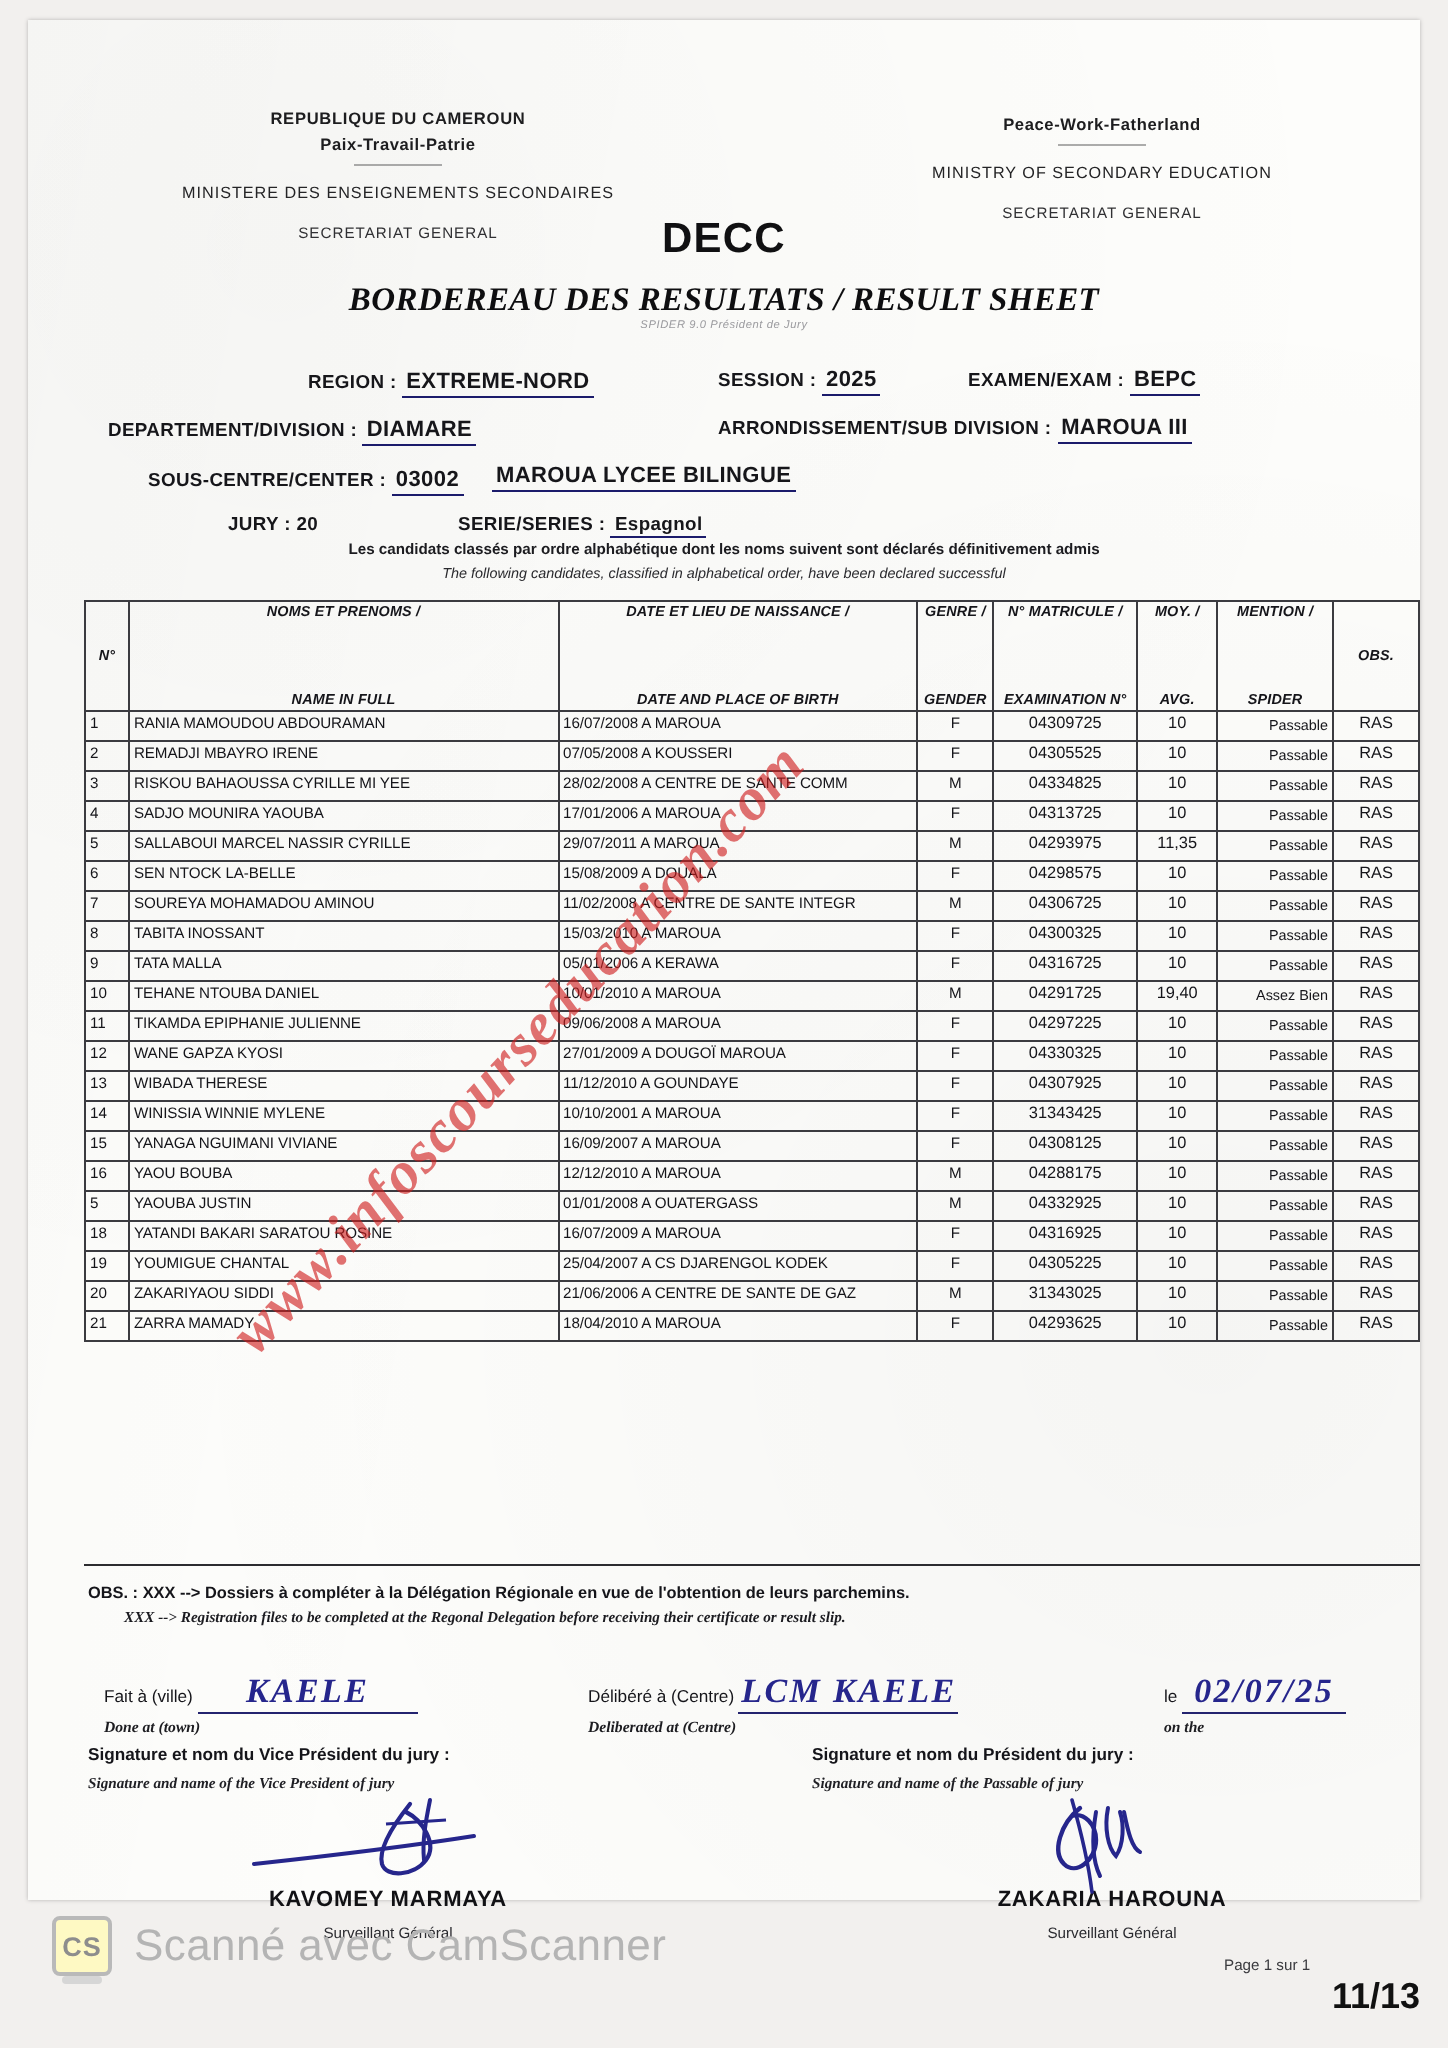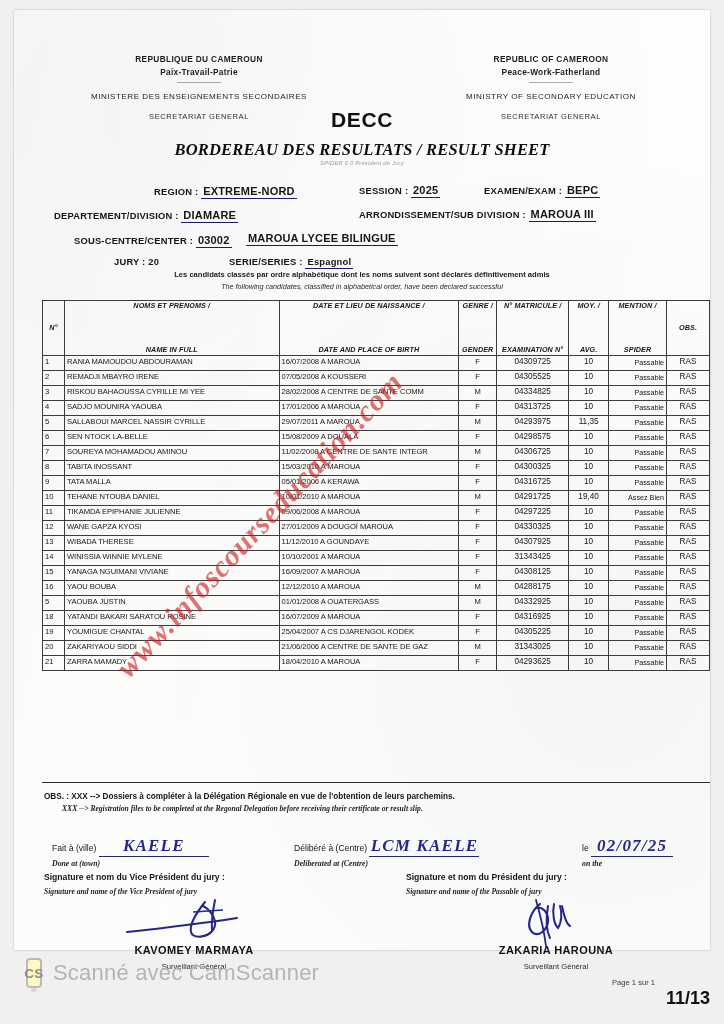--- a/index.html
+++ b/index.html
@@ -150,21 +150,21 @@
   .sig-title-en { font-size:7.6px; font-style:italic; font-weight:bold; color:#1f1f24;
                   font-family:"Liberation Serif", serif; margin-top:5px; }
   .sig-mark { height:48px; position:relative; }
   .sig-mark svg { position:absolute; left:50%; transform:translateX(-50%); top:2px; }
   .sig-name { text-align:center; font-size:11px; font-weight:bold; letter-spacing:.4px; color:#111114; }
   .sig-role { text-align:center; font-size:7.6px; color:#2b2b30; margin-top:6px; }
 
   
   .cam { position:absolute; left:26px; top:958px; display:flex; align-items:center; gap:11px; }
   .cam-logo {
-    width:16px; height:30px; border:2.4px solid #b9b9b9; border-radius:4px;
+    width:30px; height:30px; border:2.4px solid #b9b9b9; border-radius:4px;
     color:#8d8d8d; font-size:13.5px; font-weight:bold; letter-spacing:.5px;
     display:flex; align-items:center; justify-content:center;
     font-family:"Liberation Sans", sans-serif; background:#fef9c3;
     position:relative;
   }
   .cam-logo::after { content:""; position:absolute; left:3px; right:3px; bottom:-6px; height:4px;
                      background:#d6d6d6; border-radius:2px; }
   .cam-text { font-size:22px; color:#b4b4b4; letter-spacing:.2px; }
 
   .page-sur { position:absolute; left:598px; top:968px; font-size:7.6px; color:#3a3a3e; }
@@ -179,21 +179,20 @@
 
     <div class="hdr">
       <div class="hdr-col hdr-left">
         <div class="h-line1">REPUBLIQUE DU CAMEROUN</div>
         <div class="h-line2">Paix-Travail-Patrie</div>
         <div class="h-rule"></div>
         <div class="h-line3">MINISTERE DES ENSEIGNEMENTS SECONDAIRES</div>
         <div class="h-line4">SECRETARIAT GENERAL</div>
       </div>
       <div class="hdr-col hdr-right">
-        <div class="h-line1">REPUBLIC OF CAMEROON</div>
         <div class="h-line2">Peace-Work-Fatherland</div>
         <div class="h-rule"></div>
         <div class="h-line3">MINISTRY OF SECONDARY EDUCATION</div>
         <div class="h-line4">SECRETARIAT GENERAL</div>
       </div>
     </div>
 
     <div class="decc">DECC</div>
     <div class="bord">BORDEREAU DES RESULTATS / RESULT SHEET</div>
     <div class="spider">SPIDER 9.0   Président de Jury</div>

